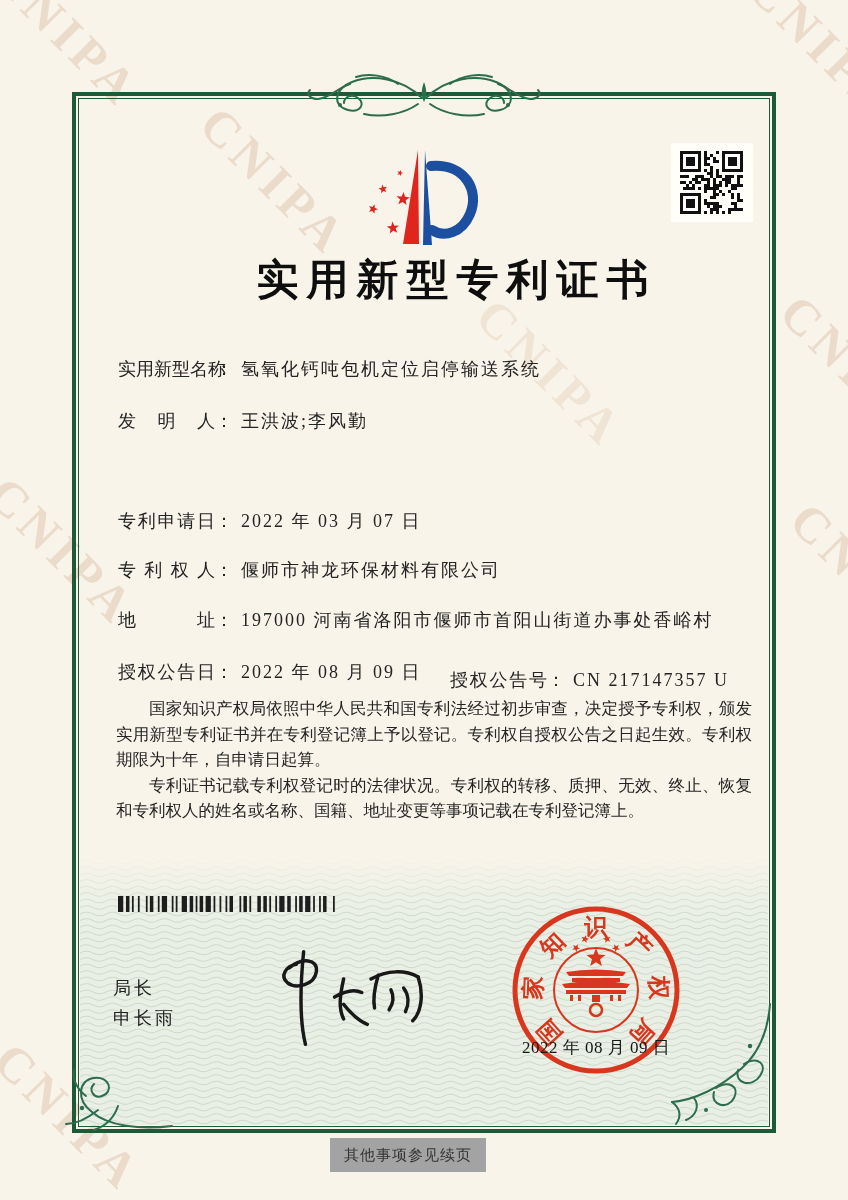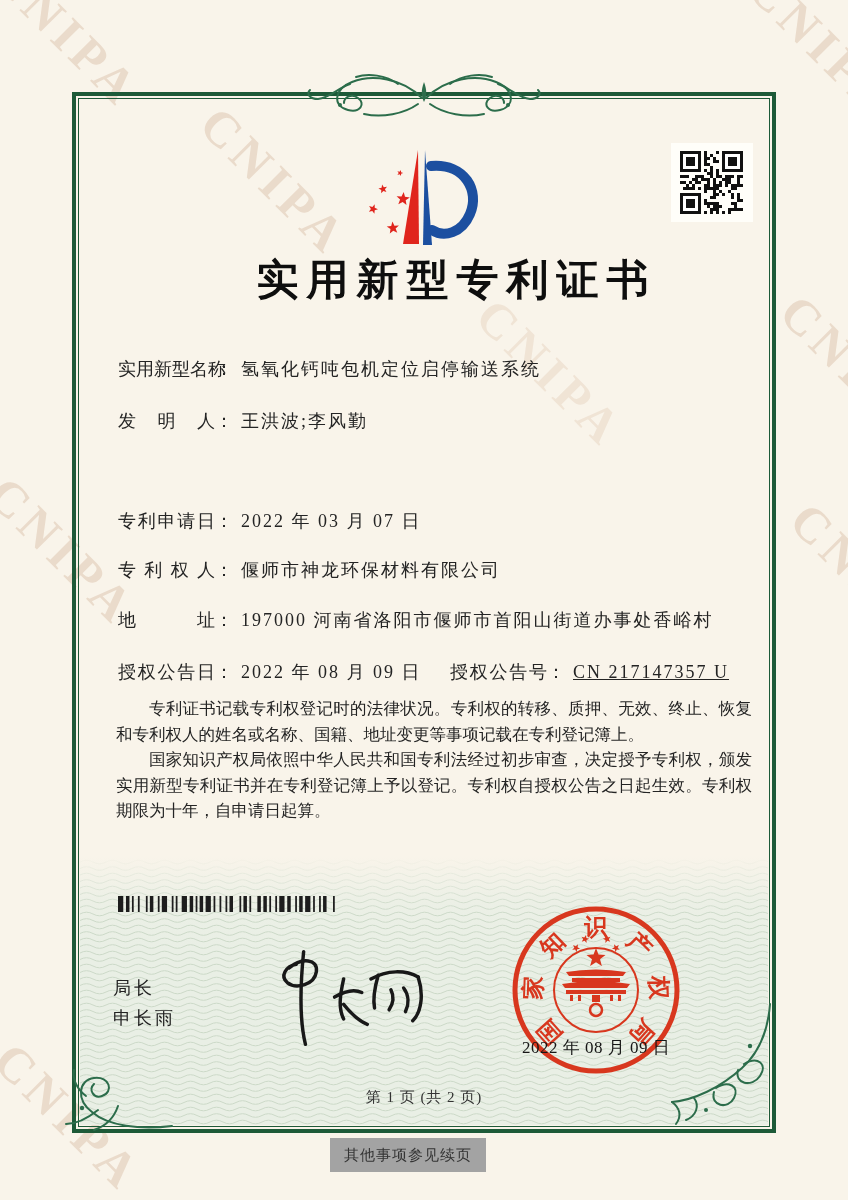--- a/index.html
+++ b/index.html
@@ -42,21 +42,21 @@
   .cert-no{position:absolute;left:112px;top:149px;font-size:17px;letter-spacing:2.5px;color:#333;}
   .title{position:absolute;left:72px;top:252px;width:769px;text-align:center;
     font-size:42px;font-weight:bold;letter-spacing:8px;color:#0e0e0e;}
   .qr-box{position:absolute;left:671px;top:143px;width:82px;height:79px;background:#fffef9;}
   .qr-box svg{position:absolute;left:9px;top:8px;}
   
   .field{position:absolute;left:118px;font-size:18px;white-space:nowrap;color:#242424;}
   .flabel{display:inline-block;width:97px;text-align:justify;text-align-last:justify;}
   .colon{display:inline-block;margin-right:8px;}
   .fvalue{letter-spacing:2px;}
-  .pair2{position:absolute;left:332px;top:0;text-decoration:underline;}
+  .pair2{position:absolute;left:332px;top:8px;}
   
   .body-text{position:absolute;left:116px;top:696px;width:636px;font-size:16.5px;
     line-height:25.5px;text-align:justify;color:#242424;}
   .body-text p{margin:0;text-indent:2em;}
   
   .signer-title{position:absolute;left:113px;top:976px;font-size:18px;letter-spacing:3px;text-align:center;}
   .signer-name{position:absolute;left:113px;top:1006px;font-size:18px;letter-spacing:3px;}
   .sig path{fill:none;stroke:#181818;stroke-width:3.8;stroke-linecap:round;}
   
   .seal-date{position:absolute;left:510px;top:1036px;width:172px;text-align:center;
@@ -308,22 +308,22 @@
     <span class="flabel">地址</span><span class="colon">：</span><span class="fvalue">197000 河南省洛阳市偃师市首阳山街道办事处香峪村</span>
   </div>
   <div class="field" style="top:660px">
     <span class="flabel">授权公告日</span><span class="colon">：</span><span class="fvalue">2022 年 08 月 09 日</span>
     <span class="pair2">
       <span class="flabel">授权公告号</span><span class="colon">：</span><span class="fvalue">CN 217147357 U</span>
     </span>
   </div>
 
   <div class="body-text">
+    <p>国家知识产权局依照中华人民共和国专利法经过初步审查，决定授予专利权，颁发实用新型专利证书并在专利登记簿上予以登记。专利权自授权公告之日起生效。专利权期限为十年，自申请日起算。</p>
     <p>专利证书记载专利权登记时的法律状况。专利权的转移、质押、无效、终止、恢复和专利权人的姓名或名称、国籍、地址变更等事项记载在专利登记簿上。</p>
-    <p>国家知识产权局依照中华人民共和国专利法经过初步审查，决定授予专利权，颁发实用新型专利证书并在专利登记簿上予以登记。专利权自授权公告之日起生效。专利权期限为十年，自申请日起算。</p>
   </div>
 
   <svg id="barcode" class="abs" style="left:118px;top:896px" width="220" height="17">
       <rect x="0.00" y="0" width="5.26" height="16" fill="#1d1d1d"></rect>
       <rect x="7.96" y="0" width="3.50" height="16" fill="#1d1d1d"></rect>
       <rect x="13.94" y="0" width="1.75" height="16" fill="#1d1d1d"></rect>
       <rect x="19.91" y="0" width="1.75" height="16" fill="#1d1d1d"></rect>
       <rect x="27.87" y="0" width="1.75" height="16" fill="#1d1d1d"></rect>
       <rect x="31.85" y="0" width="3.50" height="16" fill="#1d1d1d"></rect>
       <rect x="39.82" y="0" width="1.75" height="16" fill="#1d1d1d"></rect>
@@ -415,16 +415,15 @@
   <svg class="orn abs" style="left:658px;top:1002px" width="120" height="130" viewBox="0 0 120 130">
     <path d="M112,2 C110,28 102,50 84,66 C62,86 36,98 14,100"></path>
     <path d="M86,62 C100,54 110,62 102,74 C94,86 76,82 80,68"></path>
     <path d="M58,86 C70,78 82,84 76,96 C70,108 52,104 56,90"></path>
     <path d="M36,96 C42,104 38,114 28,118"></path>
     <path d="M14,100 C22,106 24,114 18,122"></path>
     <circle class="fl" cx="92" cy="44" r="2.2"></circle>
     <circle class="fl" cx="48" cy="108" r="2"></circle>
   </svg>
 
-  <div class="page-num">第 1 页 (共 2 页)</div>
   <div class="cont-note">其他事项参见续页</div>
 
 </div>
 
 </body></html>

